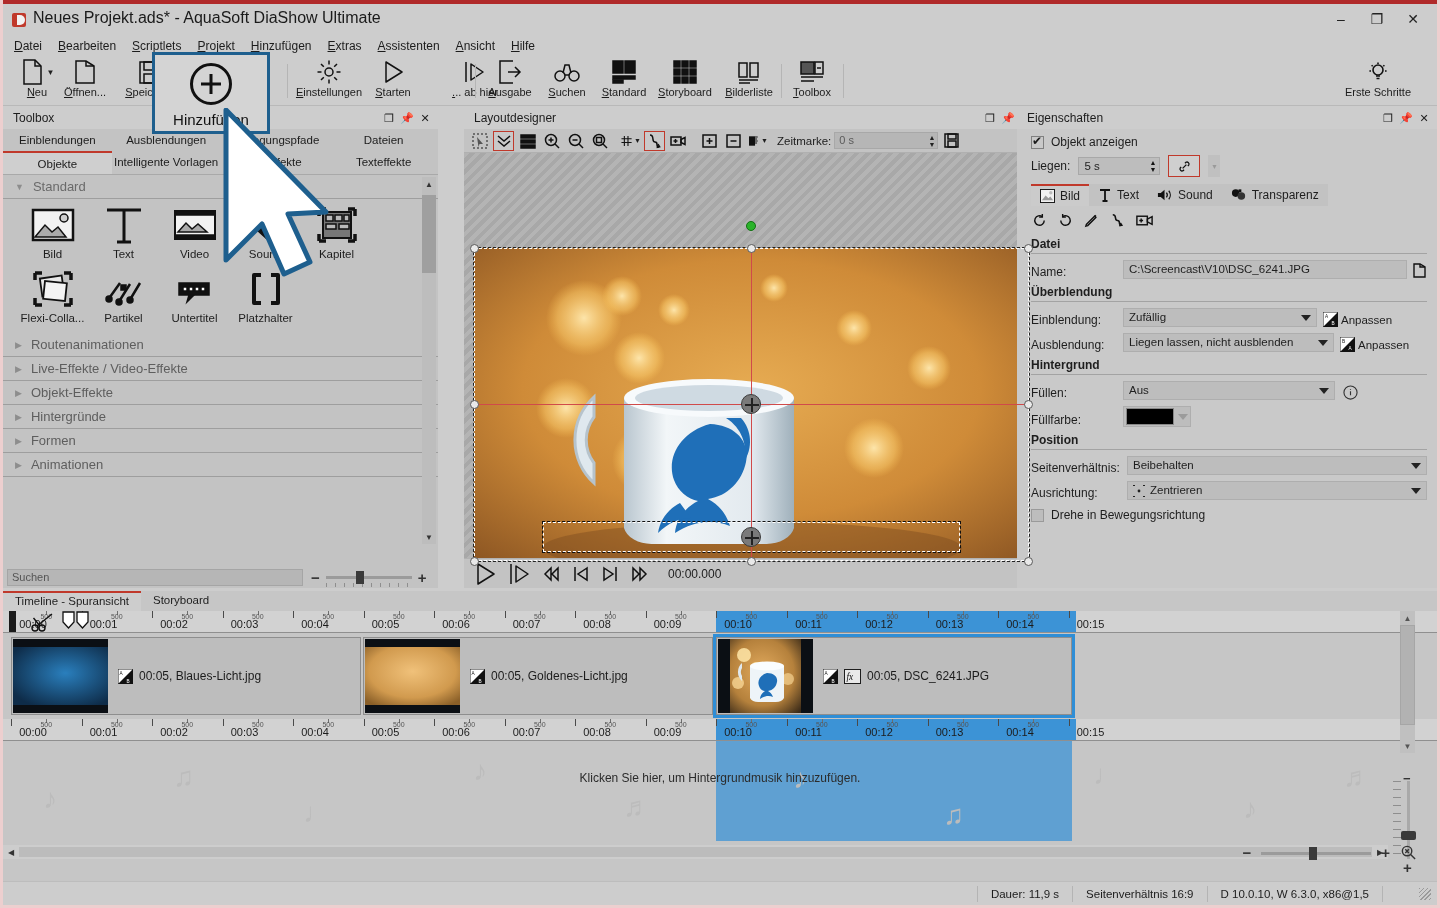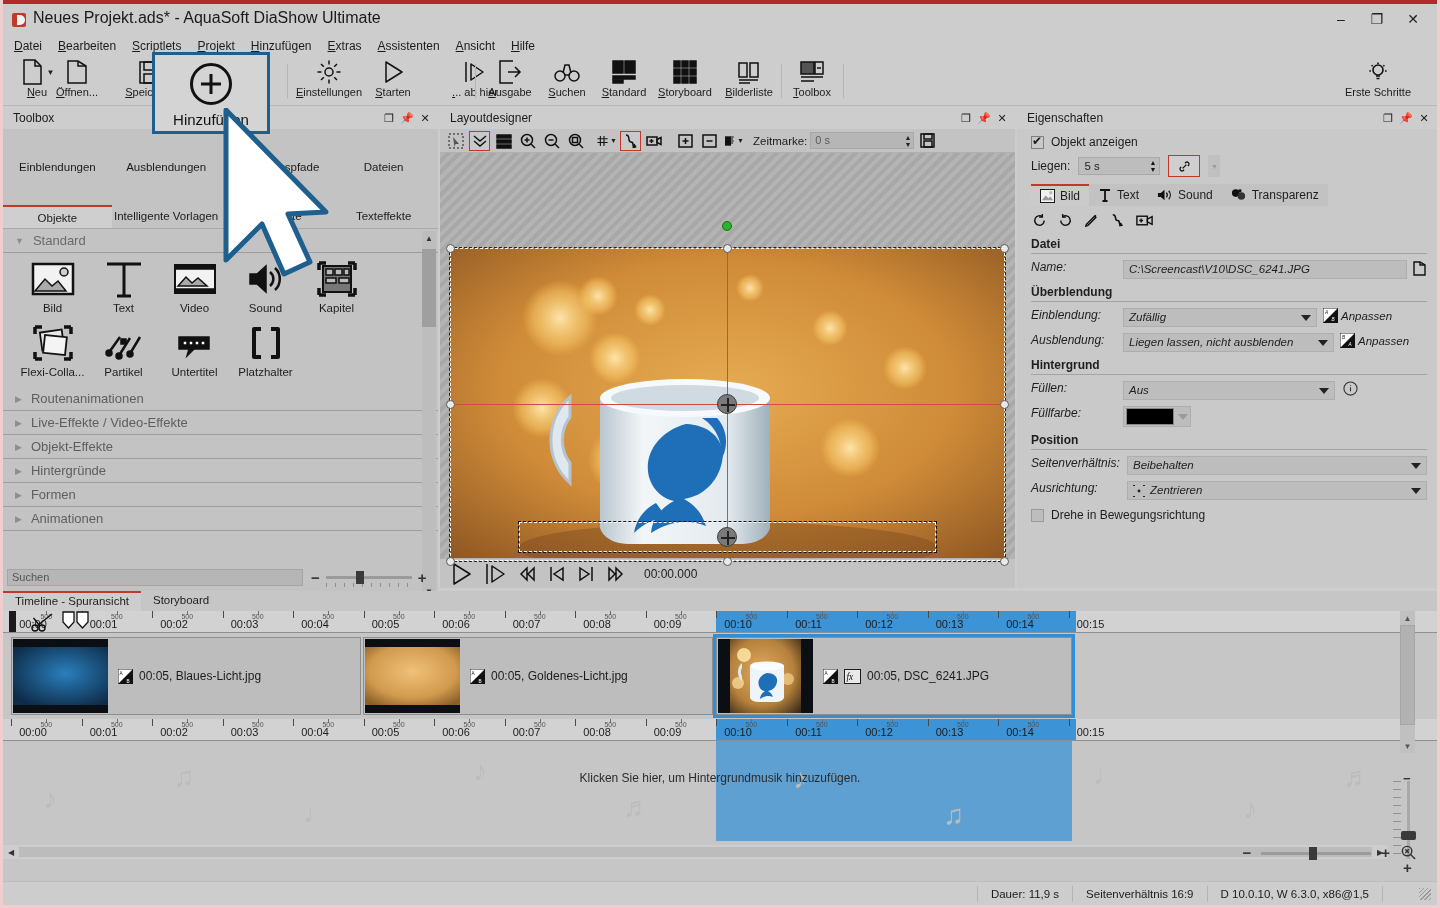--- a/index.html
+++ b/index.html
@@ -52,21 +52,21 @@
 
   .bigcursor { position:absolute; left:222px; top:108px; z-index:60; pointer-events:none; }
 
   
   .panel-head { height:22px; background:#cdcdcd; display:flex; align-items:center; padding:0 4px 0 10px; font-size:12px; color:#1c1c1c; }
   .panel-head .ttl{ flex:1; }
   .panel-head .pbtn{ width:18px; height:18px; display:flex; align-items:center; justify-content:center; font-size:11px; color:#222; }
 
   
   .toolbox { position:absolute; left:3px; top:107px; width:435px; height:481px; background:#c3c3c3; }
-  .tabs-row { display:flex; height:22px;margin-top:27px; }
+  .tabs-row { display:flex; height:22px; }
   .tabs-row .tab { flex:1; text-align:center; font-size:11.5px; line-height:22px; color:#1c1c1c; background:#c3c3c3; }
   .tabs-row.sub { height:23px; }
   .tabs-row .tab.active { background:#c9c9c9; border-top:2px solid #c0392b; }
   .tabs-row .tab.active.lower { background:#cfcfcf; }
 
   .tbx-body { position:relative; height:372px; background:#c3c3c3; border-top:1px solid #a9a9a9;}
   .grp-hdr { display:flex; align-items:center; height:24px; padding-left:12px; font-size:13px; color:#5e5e5e; border-bottom:1px solid #9e9e9e; }
   .grp-hdr .arw { margin-right:9px; font-size:9px; color:#8d8d8d; }
   .grp-open { color:#6a6a6a; }
 
@@ -83,21 +83,21 @@
   .searchbox { margin-left:4px; width:296px; height:17px; background:#b6b6b6; border:1px solid #a5a5a5; font-size:11px; color:#555; padding-left:4px; line-height:15px; }
   .zoomrow { display:flex; align-items:center; margin-left:8px; gap:6px; }
   .zoomrow .mn,.zoomrow .pl{ font-size:15px; font-weight:bold; color:#333; }
   .slider { position:relative; width:86px; height:14px; }
   .slider .trk { position:absolute; left:0; top:6px; width:86px; height:3px; background:#9b9b9b; }
   .slider .kn { position:absolute; left:30px; top:1px; width:8px; height:13px; background:#3a3a3a; }
   .slider .ticks{ position:absolute; left:0; top:13px; width:86px; height:4px;
     background-image: repeating-linear-gradient(to right,#8e8e8e 0 1px,transparent 1px 9px); }
 
   
-  .layout { position:absolute; left:440px; top:107px; width:575px; height:481px; background:#c3c3c3; }
+  .layout { position:absolute; left:464px; top:107px; width:575px; height:481px; background:#c3c3c3; }
   .ld-tools { height:24px; background:#c3c3c3; display:flex; align-items:center; padding-left:5px; gap:3px; border-bottom:1px solid #b0b0b0;}
   .ldb { width:21px; height:20px; display:flex;align-items:center;justify-content:center; }
   .ldb.sel { border:1px solid #c0392b; background:#c9c9c9; }
   .ld-zm { font-size:11.5px; color:#1c1c1c; margin-left:6px; }
   .ld-spin { width:104px; height:17px; background:#b6b6b6; border:1px solid #a8a8a8; font-size:11px; color:#5a5a5a; padding-left:4px; line-height:15px; position:relative; }
   .ld-spin .ar{ position:absolute; right:2px; top:1px; font-size:7px; line-height:7px; color:#222;}
   .canvaswrap { position:relative; width:575px; height:420px; background:
       repeating-linear-gradient(135deg,#b4b4b4 0 4px,#a8a8a8 4px 8px); overflow:hidden; }
   .photo { position:absolute; left:10px; top:95px; width:555px; height:313px; overflow:hidden; }
   .handle { position:absolute; width:9px; height:9px; border-radius:50%; background:#e9e9e9; border:1px solid #5a5a5a; z-index:12;}
@@ -123,21 +123,21 @@
   .lblrow{ display:flex; align-items:center; gap:8px; margin-bottom:7px; font-size:12px;}
   .spin{ width:82px; height:18px; background:#bdbdbd; border:1px solid #a8a8a8; font-size:11.5px; padding-left:5px; line-height:16px; position:relative;}
   .spin .ar{position:absolute; right:3px; top:1px; font-size:7px; line-height:7px; color:#111;}
   .linkbtn{ width:32px;height:22px;background:#cfcfcf;border:1px solid #c0392b; display:flex;align-items:center;justify-content:center;}
   .linkbtn + .dd{ width:12px;height:22px;background:#c0c0c0;display:flex;align-items:center;justify-content:center;font-size:7px;color:#9a9a9a;}
   .ptabs{ display:flex; margin-top:4px; }
   .ptab{ height:22px; display:flex;align-items:center;gap:5px; padding:0 9px; font-size:12px; background:#c2c2c2;}
   .ptab.active{ background:#cbcbcb; border-top:2px solid #c0392b; }
   .piconrow{ display:flex; align-items:center; gap:9px; height:22px; margin-top:3px; }
   .sec{ font-weight:bold; font-size:12px; margin-top:6px; border-bottom:1px solid #a3a3a3; padding-bottom:2px; }
-  .frow{ display:flex; align-items:flex-start; margin-top:6px; font-size:12px;font-style:italic; }
+  .frow{ display:flex; align-items:flex-end; margin-top:6px; font-size:12px; }
   .frow .lab{ width:92px; }
   .fld{ height:19px; background:#bdbdbd; border:1px solid #aeaeae; font-size:11.5px; line-height:17px; padding-left:5px; display:flex;align-items:center;}
   .fld.grow{ flex:1; }
   .sel2{ position:relative; height:19px; background:#bdbdbd; border:1px solid #aeaeae; font-size:11.5px; line-height:17px; padding-left:5px; display:flex; align-items:center;}
   .sel2 .cv{ position:absolute; right:5px; top:6px; width:0;height:0;border-left:5px solid transparent;border-right:5px solid transparent;border-top:6px solid #222;}
   .anp{ display:flex; align-items:center; gap:3px; margin-left:6px; font-size:11.5px; }
   .swatch{ width:48px; height:17px; background:#000; border:1px solid #888; }
   .swwrap{ display:flex; align-items:center; background:#bdbdbd; border:1px solid #aeaeae; height:21px; padding:0 2px; }
   .swwrap .cv{ width:0;height:0;border-left:5px solid transparent;border-right:5px solid transparent;border-top:6px solid #9b9b9b; margin-left:4px;}
 
@@ -233,21 +233,21 @@
   <div class="tb" style="left: 6px; width: 56px;">
         <div class="ic">
           <svg width="26" height="28" viewBox="0 0 26 28" fill="none" stroke="#111" stroke-width="1.5">
             <path d="M4 2h11l6 6v18H4z"></path>
             <path d="M15 2v6h6"></path>
           </svg>
           <span style="font-size:8px;margin-left:1px">▼</span>
         </div>
         <div class="lb"><u>N</u>eu</div>
       </div>
-      <div class="tb" style="left: 46px; width: 56px; text-align: center;">
+      <div class="tb" style="left: 54px; width: 56px; text-align: center;">
         <div class="ic">
           <svg width="26" height="28" viewBox="0 0 26 28" fill="none" stroke="#111" stroke-width="1.5">
             <path d="M4 3h10l8 5v17H4z"></path>
             <path d="M14 3v5h8"></path>
           </svg>
         </div>
         <div class="lb"><u>Ö</u>ffnen...</div>
       </div>
       <div class="tb" style="left: 118px; width: 58px;">
         <div class="ic">

